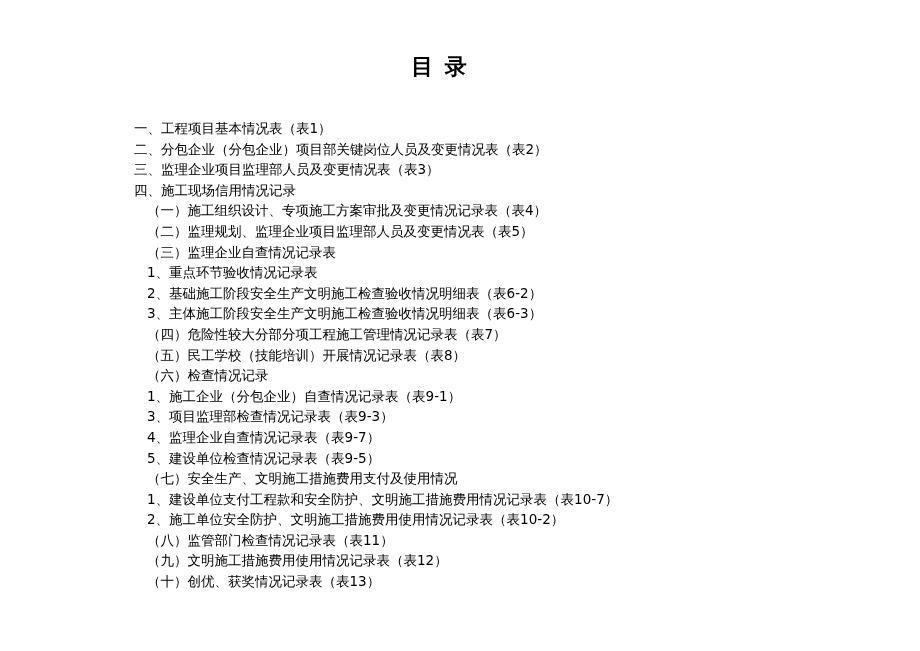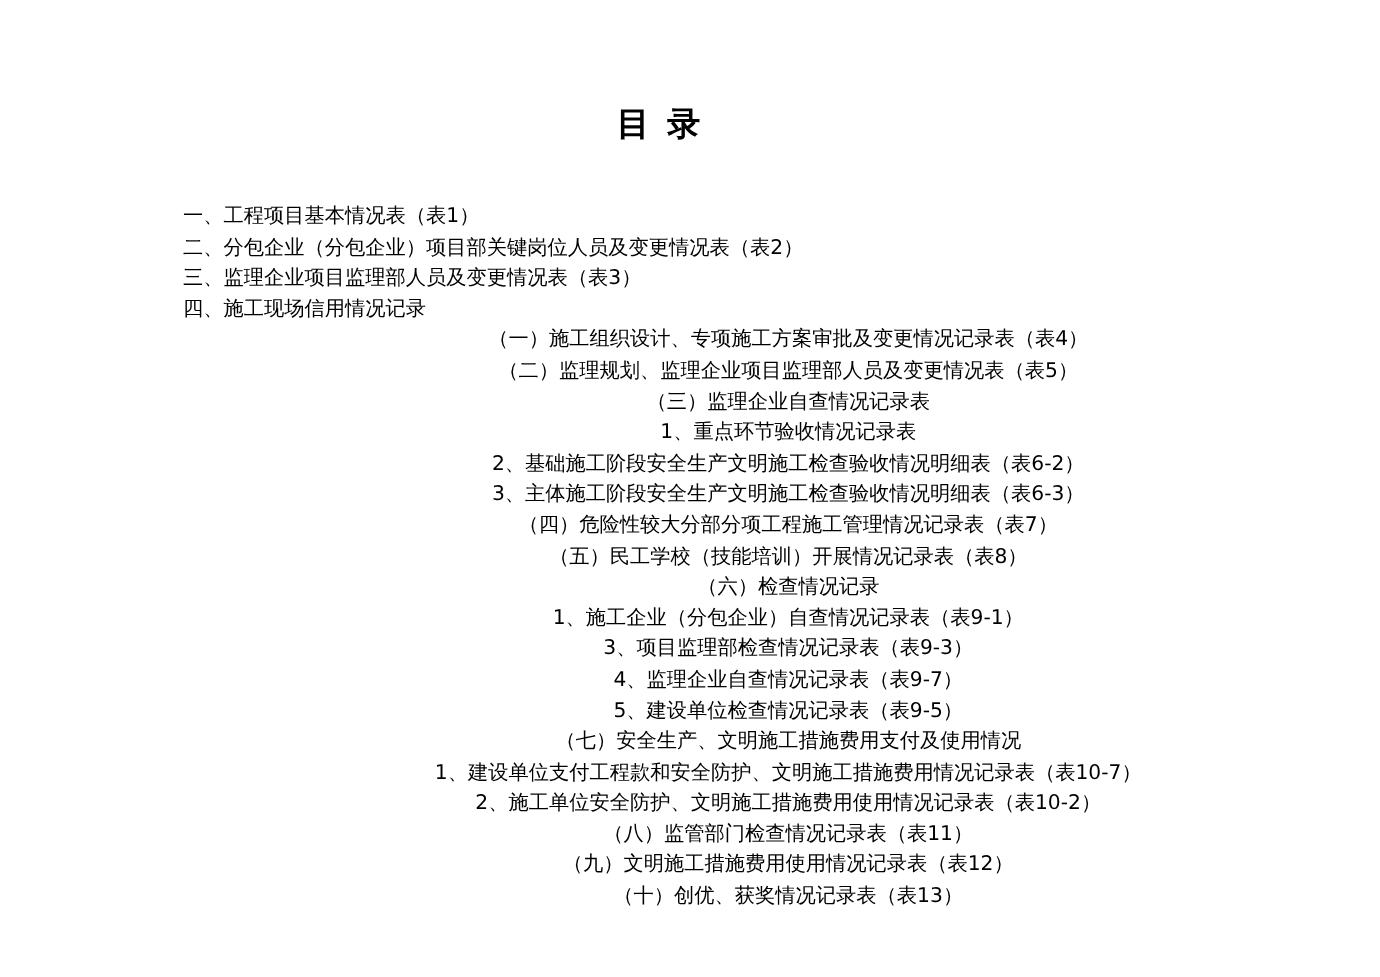--- a/index.html
+++ b/index.html
@@ -19,41 +19,41 @@
     width: 920px;
     height: 651px;
     box-sizing: border-box;
   }
   .doc-title {
     text-align: center;
     font-family: "DejaVu Sans", "Liberation Sans", sans-serif;
     font-weight: bold;
     font-size: 22px;
     letter-spacing: 2px;
-    margin: 16px;
+    margin: 0;
     padding-top: 52px;
     padding-right: 40px;
     color: #000;
   }
   .toc {
-    margin: 4px;
+    margin: 16px;
     padding: 0;
     list-style: none;
     margin-top: 36px;
     padding-left: 118px;
   }
   .toc-item {
     font-size: 13.5px;
     line-height: 20.6px;
     white-space: nowrap;
     font-family: "DejaVu Sans", "Liberation Sans", sans-serif;
     color: #000;
   }
   .indent-0 { padding-left: 0px; }
-  .indent-1 { padding-left: 13px; text-align: center; }
+  .indent-1 { padding-left: 13px; }
 </style>
 </head>
 <body>
 
 <div class="page">
   <h1 class="doc-title">目      录</h1>
   <ul class="toc">
       <li class="toc-item indent-0">一、工程项目基本情况表（表1）</li>
       <li class="toc-item indent-0">二、分包企业（分包企业）项目部关键岗位人员及变更情况表（表2）</li>
       <li class="toc-item indent-0">三、监理企业项目监理部人员及变更情况表（表3）</li>

